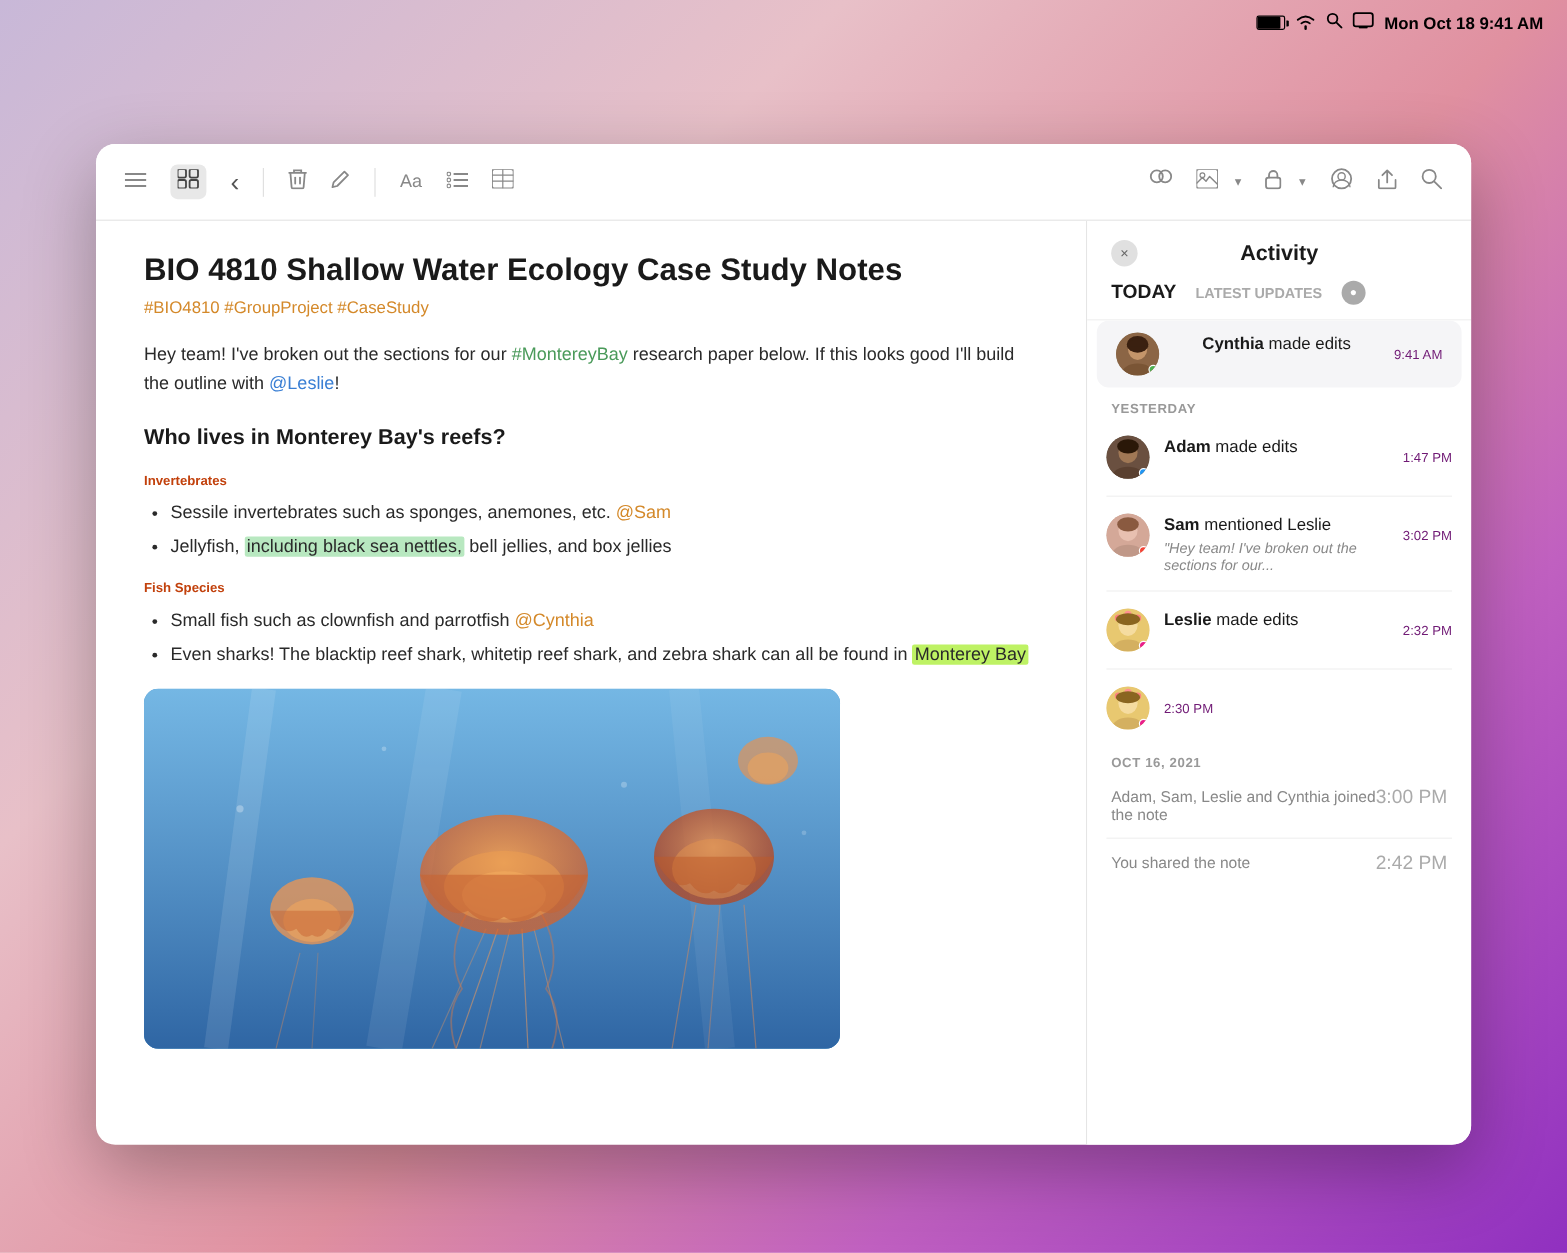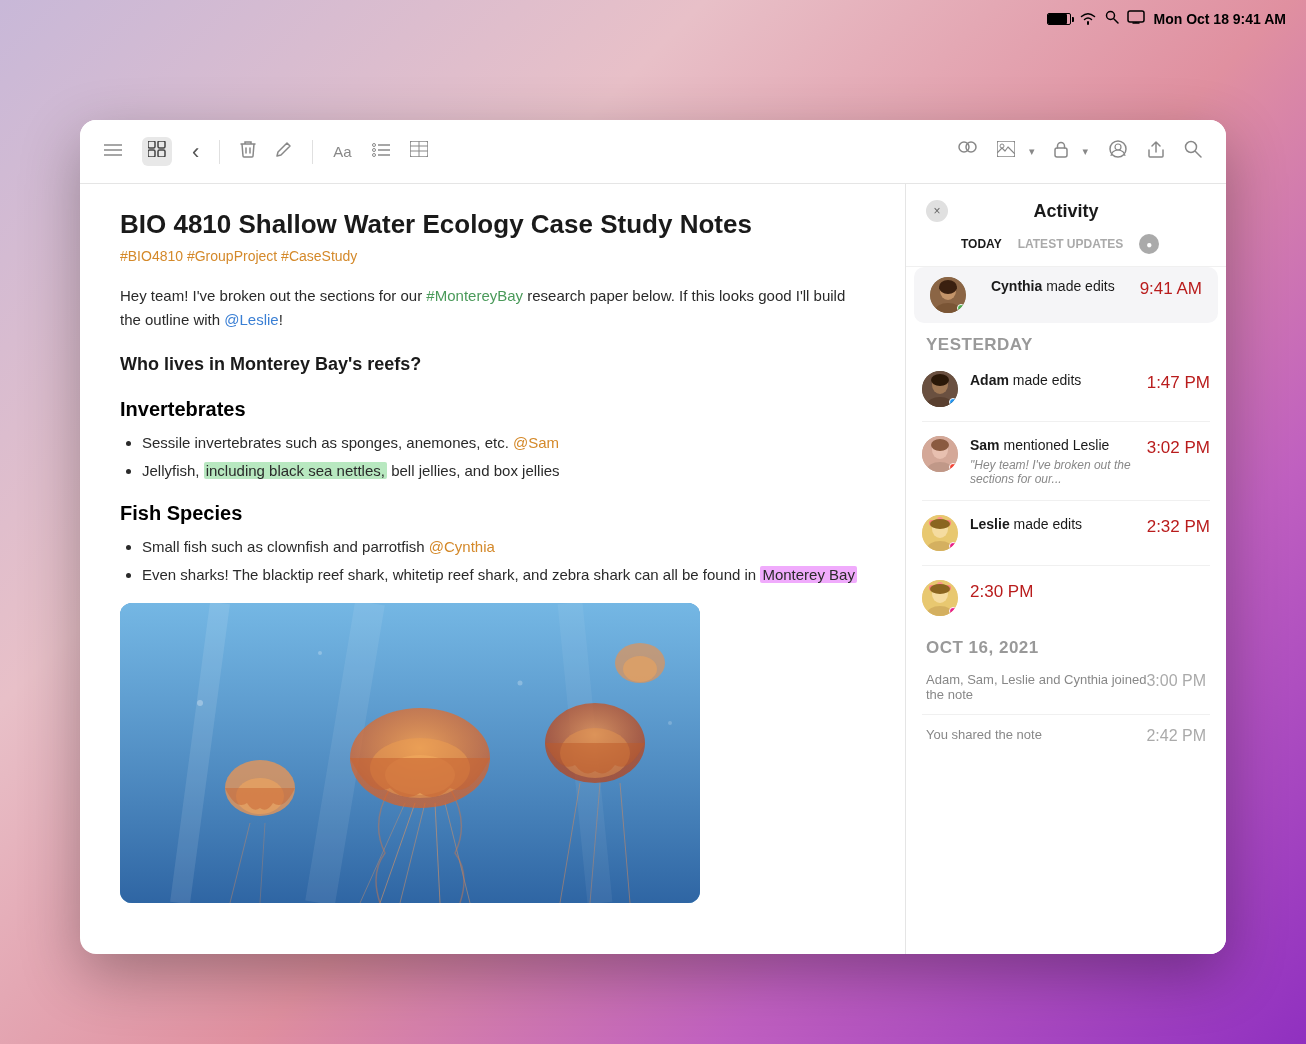--- a/index.html
+++ b/index.html
@@ -148,37 +148,37 @@
     .note-body .mention-green { color: #4a9a5a; }
     .note-body .mention-blue { color: #3a7fd4; margin-top: 36px; }
     .note-body .mention-orange { color: #d4892a; }
     .note-body h2 {
       font-size: 18px;
       font-weight: 700;
       color: #1a1a1a;
       margin: 18px 0 8px;
     }
     .note-body h3 {
-      font-size: 20px;
+      font-size: 11px;
       font-weight: 700;
-      color: #000000;
+      color: #c2410c;
       margin: 14px 0 6px;
     }
     .note-body ul {
       padding-left: 22px;
       margin-bottom: 12px;
     }
     .note-body li { margin-bottom: 4px; }
     .highlight-green {
       background: #b8e8c0;
       border-radius: 2px;
       padding: 0 2px;
     }
     .highlight-teal {
-      background: #f0abfc;
+      background: #bef264;
       border-radius: 2px;
       padding: 0 2px;
     }
     .note-image {
       width: 100%;
       max-width: 580px;
       height: 300px;
       border-radius: 12px;
       overflow: hidden;
       margin-top: 16px;
@@ -220,24 +220,23 @@
       flex: 1;
     }
     .activity-filters {
       display: flex;
       align-items: center;
       padding: 12px 20px;
       gap: 16px;
       border-bottom: 1px solid #f0f0f0;
     }
     .filter-today {
-      font-size: 12px;
+      font-size: 16px;
       font-weight: 600;
       color: #1a1a1a;
-      margin-left: 35px;
     }
     .filter-latest {
       font-size: 12px;
       font-weight: 600;
       color: #aaa;
     }
     .filter-dot {
       width: 20px;
       height: 20px;
       border-radius: 50%;
@@ -248,21 +247,21 @@
       font-size: 10px;
       color: white;
       cursor: pointer;
     }
     .activity-list {
       flex: 1;
       overflow-y: auto;
       padding: 0 0 16px;
     }
     .activity-section-label {
-      font-size: 17px;
+      font-size: 11px;
       font-weight: 600;
       color: #999;
       padding: 12px 20px 6px;
       letter-spacing: 0.5px;
       text-transform: uppercase;
     }
     .activity-item {
       display: flex;
       align-items: flex-start;
       padding: 10px 16px;
@@ -322,24 +321,24 @@
     .activity-text strong {
       font-weight: 600;
     }
     .activity-preview {
       font-size: 12px;
       color: #888;
       margin-top: 2px;
       font-style: italic;
     }
     .activity-time {
-      font-size: 17px;
-      color: #b91c1c;
+      font-size: 11px;
+      color: #701a75;
       flex-shrink: 0;
-      margin-top: 2px;
+      margin-top: 13px;
     }
     .activity-separator {
       height: 1px;
       background: #f0f0f0;
       margin: 4px 16px;
     }
     .activity-text-only {
       padding: 8px 20px;
       font-size: 13px;
       color: #888;

